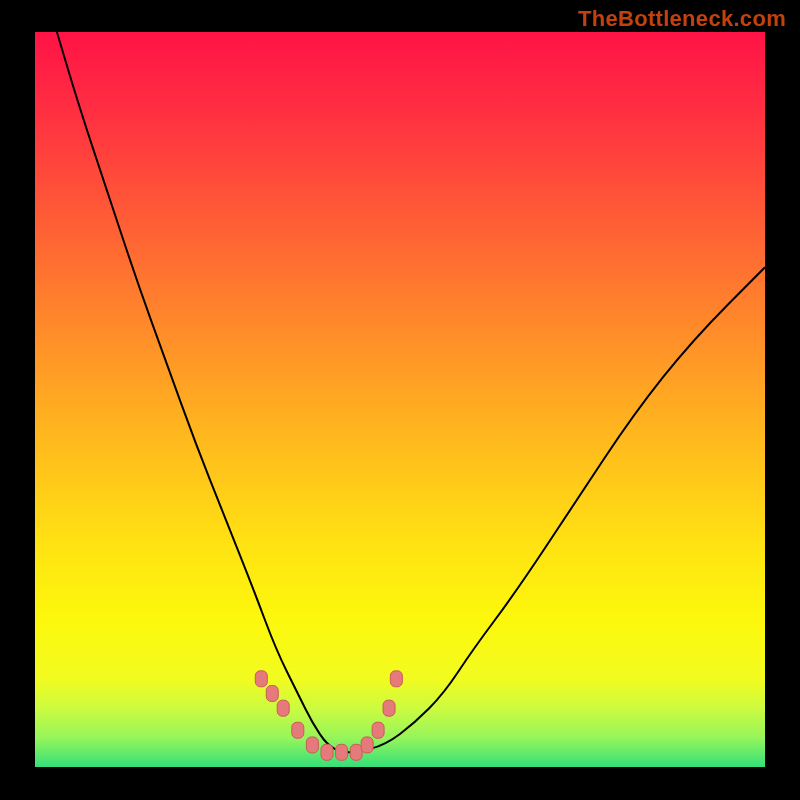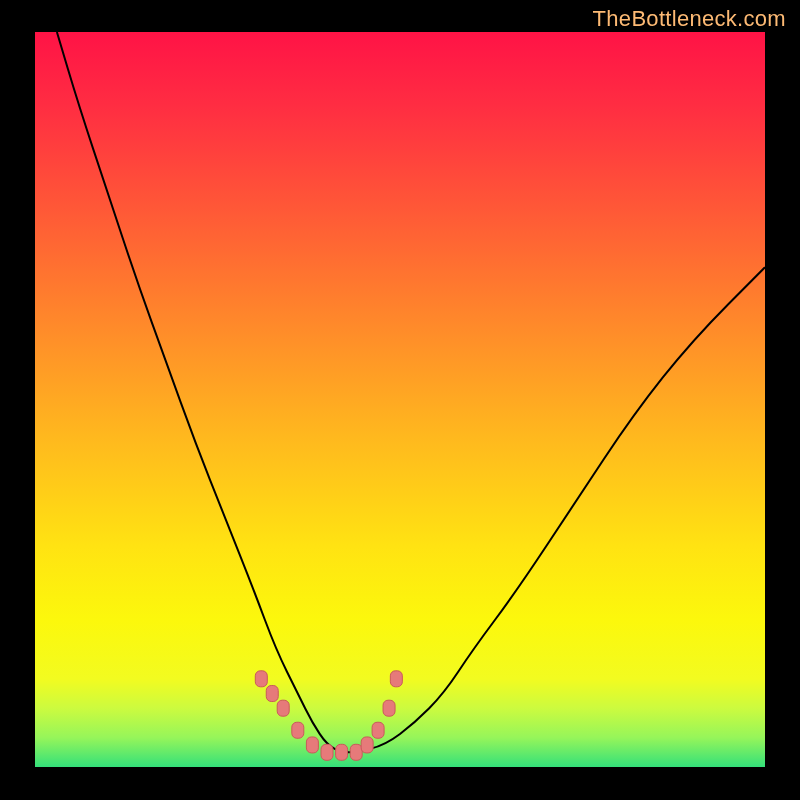--- a/index.html
+++ b/index.html
@@ -14,23 +14,23 @@
   .frame {
     position: relative;
     width: 800px;
     height: 800px;
     background: #000;
   }
   .watermark {
     position: absolute;
     top: 6px;
     right: 14px;
-    color: #fdba74;
+    color: #c2410c;
     font-size: 22px;
-    font-weight: 400;
+    font-weight: 700;
     letter-spacing: 0.3px;
     z-index: 10;
   }
   .plot-area {
     position: absolute;
     left: 35px;
     top: 32px;
     width: 730px;
     height: 735px;
     

